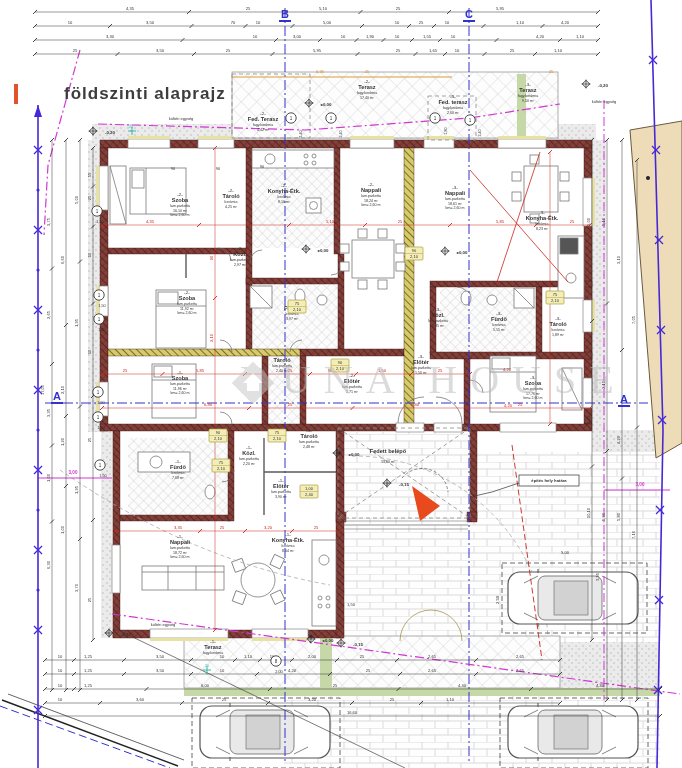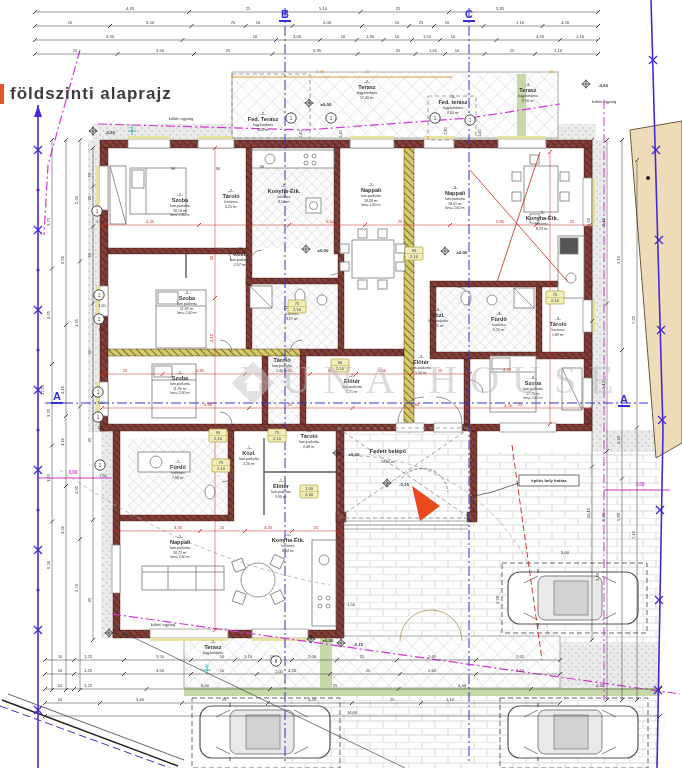--- a/index.html
+++ b/index.html
@@ -1,19 +1,19 @@
 <!DOCTYPE html>
 <html><head>
 <meta charset="utf-8">
 <style>
   html,body{margin:0;padding:0;background:#fff;}
   .canvas{position:relative;width:682px;height:768px;background:#fff;overflow:hidden;
           font-family:"Liberation Sans",sans-serif;}
   .canvas svg{position:absolute;left:0;top:0;}
-  .plan-title{position:absolute;left:0;top:84px;display:flex;align-items:flex-end;z-index:3;}
+  .plan-title{position:absolute;left:14px;top:84px;display:flex;align-items:flex-end;z-index:3;gap:40px;}
   .plan-title .bar{width:4px;height:20px;background:#e0532b;margin-right:6px;}
   .plan-title .txt{font-size:17px;font-weight:bold;color:#3d3d3d;letter-spacing:1px;}
   .watermark{position:absolute;left:226px;top:356px;display:flex;align-items:center;z-index:2;
              opacity:.5;pointer-events:none;}
   .watermark .wm-text{font-family:"Liberation Serif",serif;font-size:40px;color:#b9b9b9;
              letter-spacing:13px;font-weight:normal;white-space:nowrap;margin-left:14px;}
 </style>
 </head>
 <body>
 

